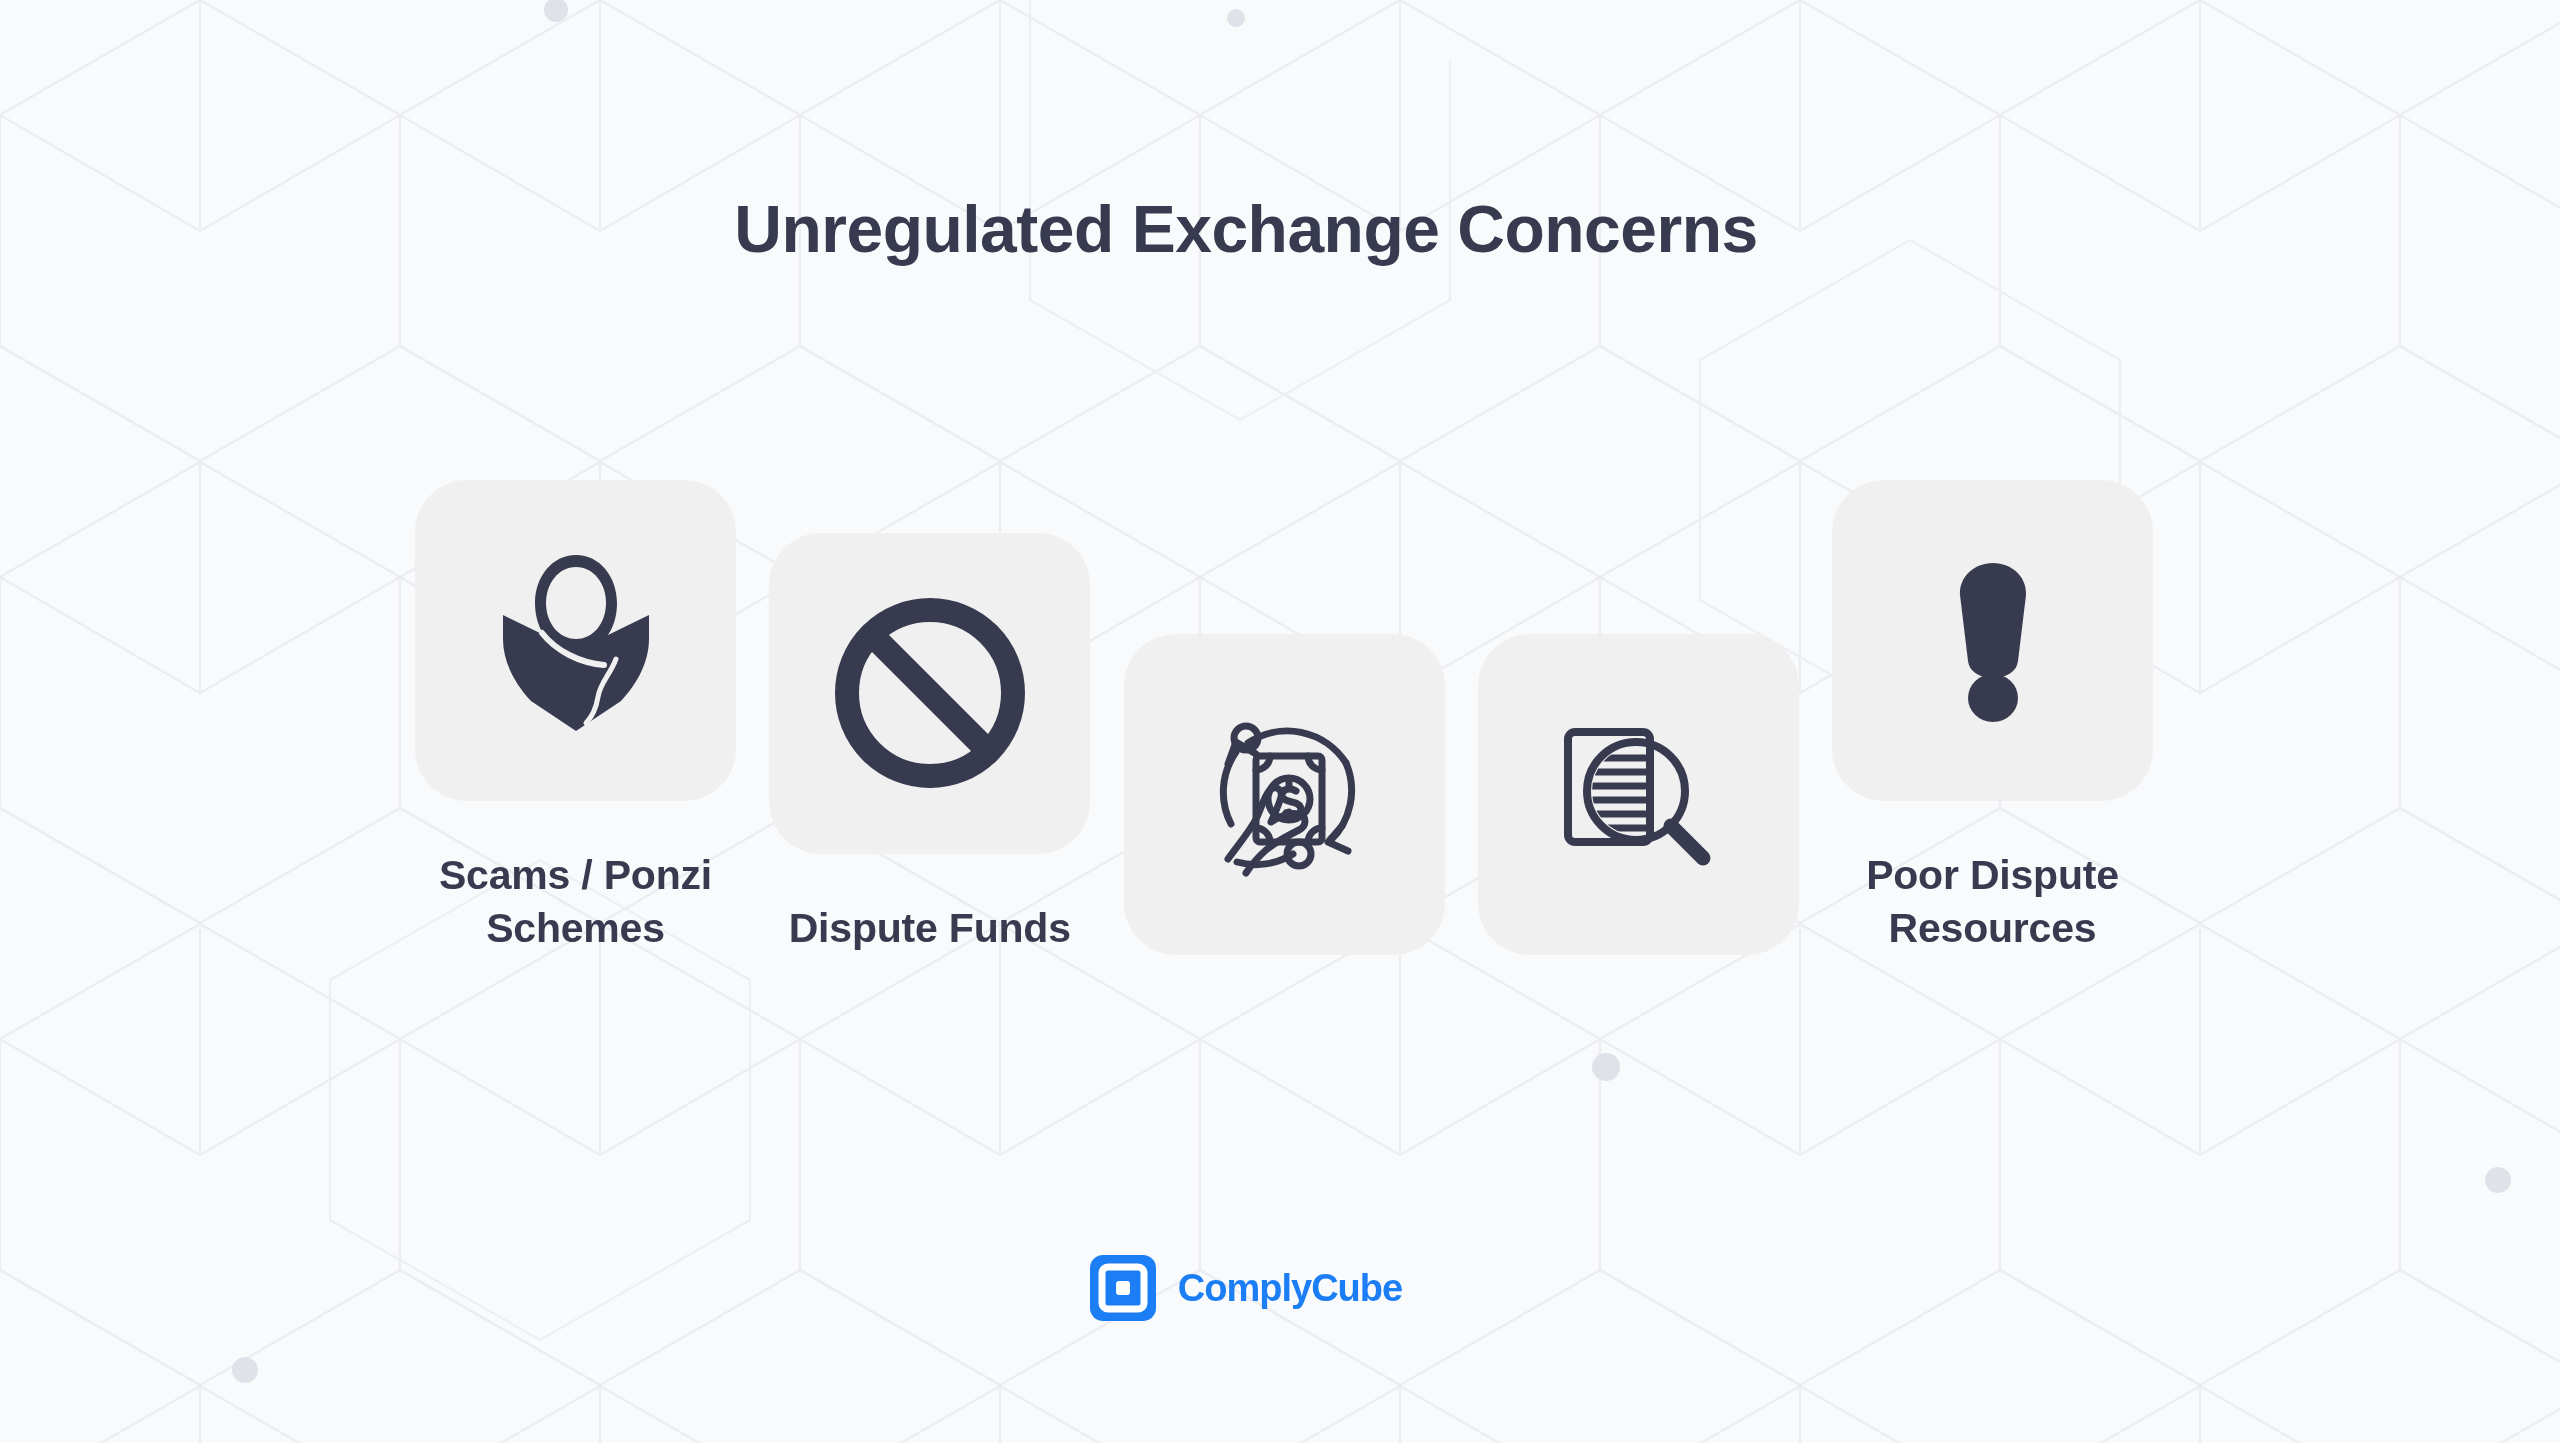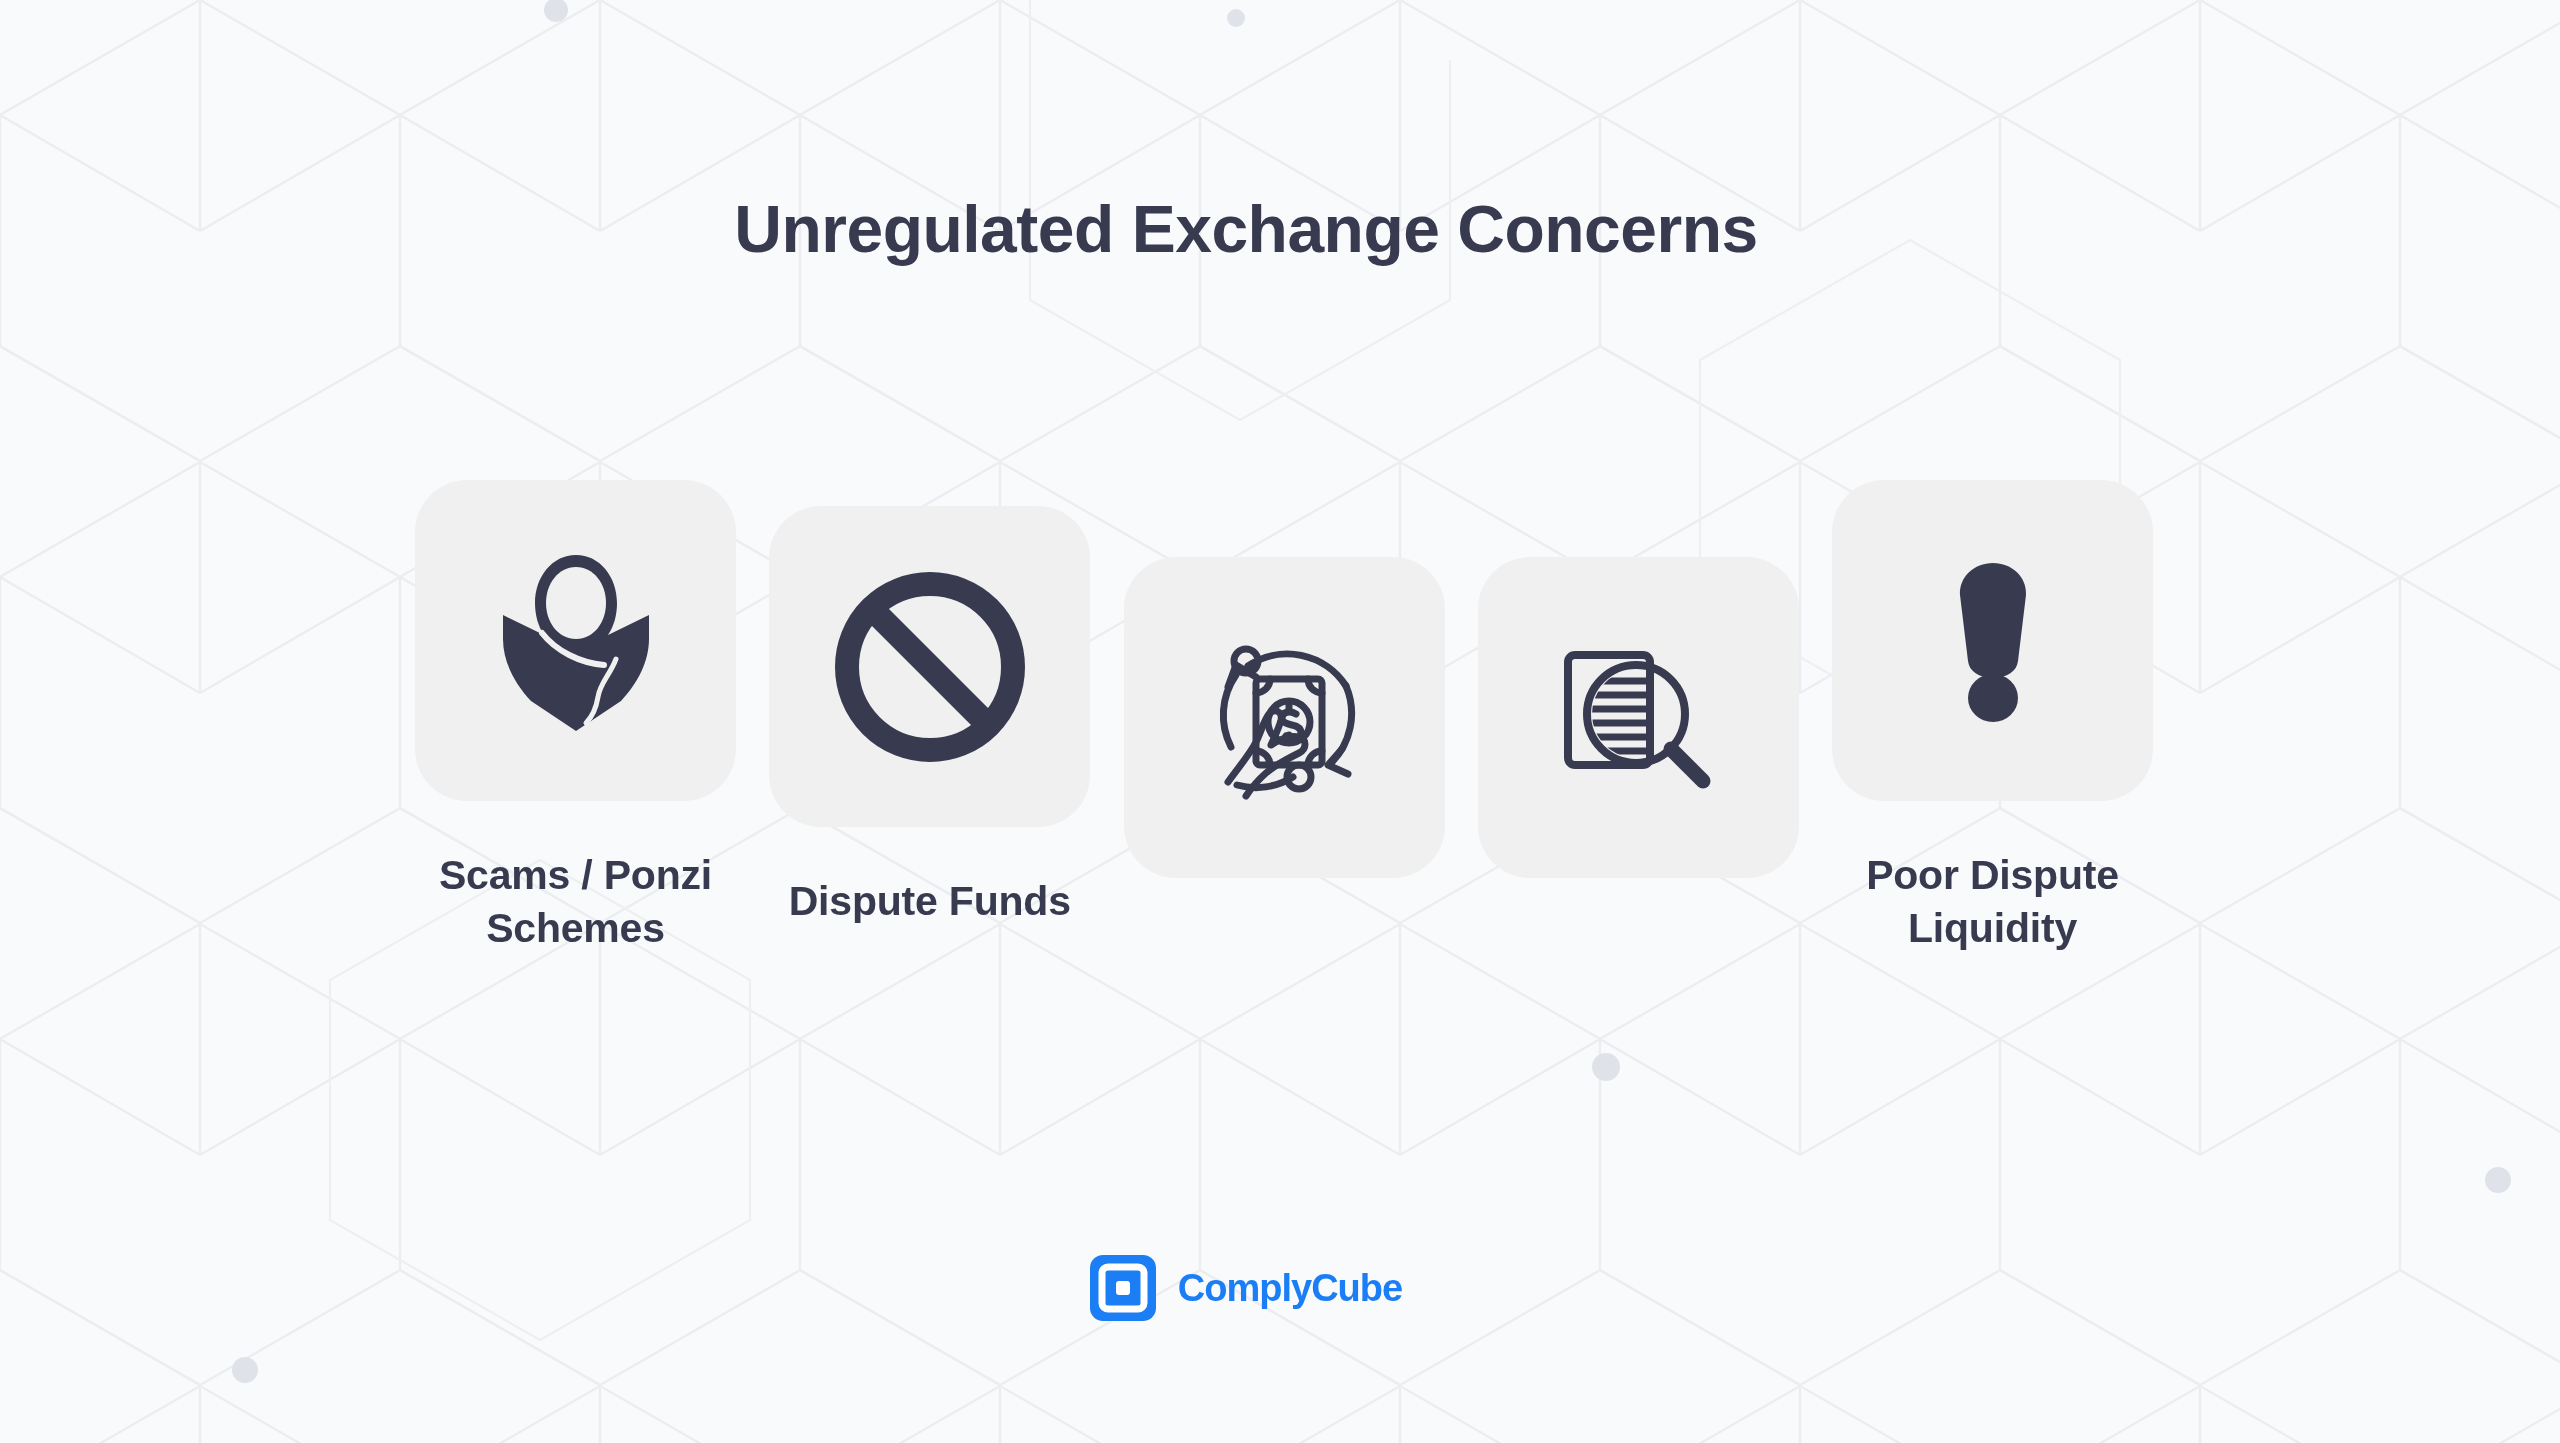--- a/index.html
+++ b/index.html
@@ -44,21 +44,21 @@
   }
 
   
   .cards-row {
     position:absolute;
     top:480px;
     left:415px;
     width:1738px;
     display:flex;
     justify-content:space-between;
-    align-items:center;
+    align-items:flex-end;
   }
 
   .concern-item {
     width:321px;
     display:flex;
     flex-direction:column;
     align-items:center;
   }
 
   .icon-card {
@@ -262,21 +262,21 @@
                      c 19 0 34 14 33 32
                      l -8 66
                      c -1 10 -11 17 -25 17
                      c -14 0 -24 -7 -25 -17
                      l -8 -66
                      c -1 -18 14 -32 33 -32 Z"></path>
             <ellipse cx="100" cy="157" rx="25" ry="24"></ellipse>
           </g>
         </svg>
       </div>
-      <div class="concern-label">Poor Dispute Liquidity</div>
+      <div class="concern-label">Poor Dispute Resources</div>
     </div>
 
   </div>
 
   <div class="brand">
     <svg class="brand-mark" width="66" height="66" viewBox="0 0 66 66">
       <rect x="0" y="0" width="66" height="66" rx="13" fill="#1c7ef5"></rect>
       <rect x="12" y="12" width="42" height="42" rx="6" fill="none" stroke="#ffffff" stroke-width="7"></rect>
       <rect x="26" y="26" width="14" height="14" rx="3" fill="#ffffff"></rect>
     </svg>

